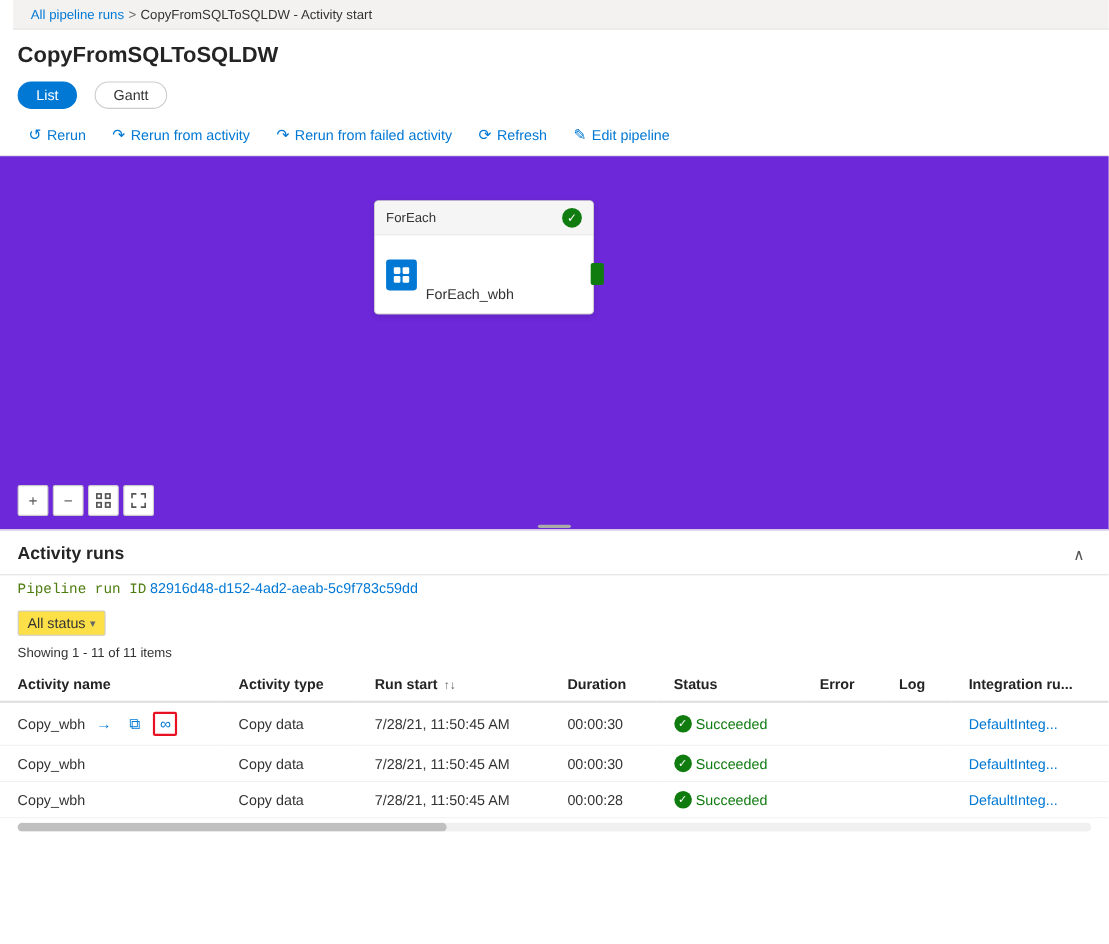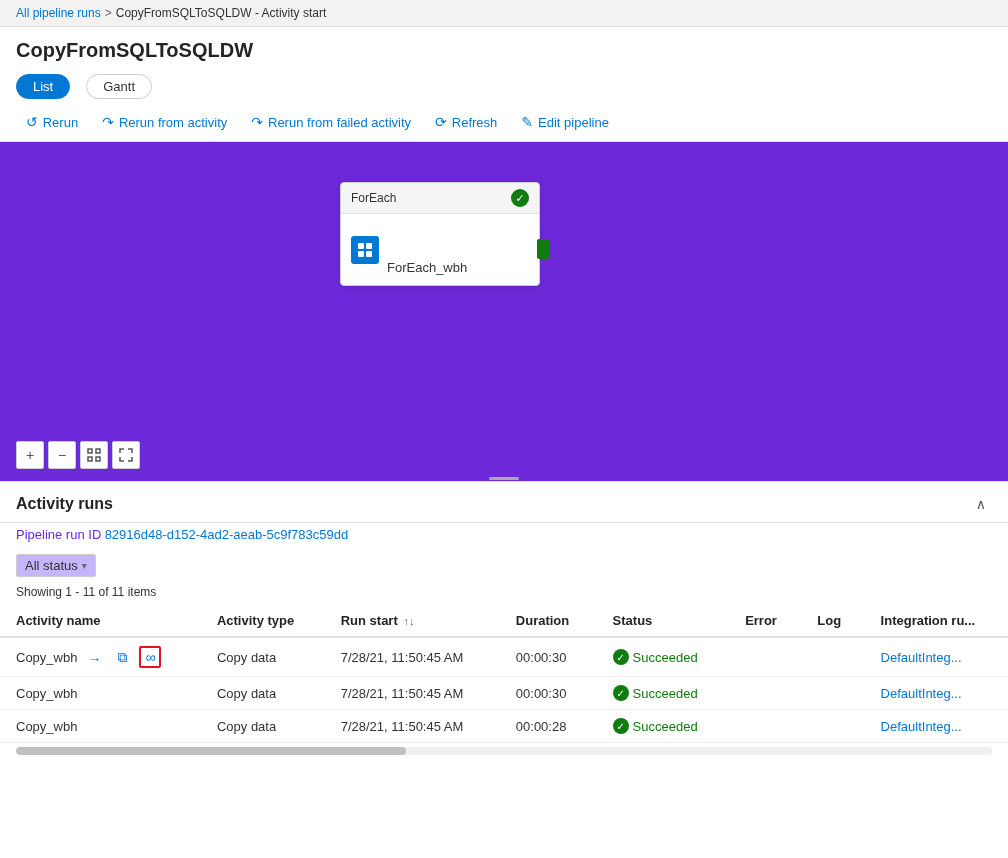--- a/index.html
+++ b/index.html
@@ -6,20 +6,21 @@
     body { background: #fff; color: #333; width: 1008px; height: 858px; overflow: hidden; }
 
     
     .breadcrumb-bar {
       background: #f3f2f1;
       padding: 6px 16px;
       border-bottom: 1px solid #e0e0e0;
       display: flex;
       align-items: flex-end;
       gap: 4px;
+      margin-left: 12px;
     }
     .breadcrumb-link { color: #0078d4; cursor: pointer; font-size: 12px; }
     .breadcrumb-sep { color: #666; font-size: 12px; }
     .breadcrumb-current { color: #333; font-size: 12px; }
 
     
     .page-title-bar {
       padding: 12px 16px 8px;
       background: #fff;
     }
@@ -214,39 +215,39 @@
       background: transparent;
       border: none;
       padding: 2px 6px;
     }
 
     .pipeline-run-id-bar {
       padding: 4px 16px 8px;
       color: #333;
       font-size: 12px;
     }
-    .pipeline-run-id-bar span.label { color: #6d28d9; }
+    .pipeline-run-id-bar span.label { color: #4d7c0f; font-family: Liberation Mono, monospace; }
     .pipeline-run-id-bar span.value { color: #0078d4; cursor: pointer; }
 
     .filter-bar {
       padding: 4px 16px 6px;
       display: flex;
       align-items: center;
     }
     .filter-dropdown {
       display: flex;
       align-items: center;
       gap: 4px;
       cursor: pointer;
       border: 1px solid #ccc;
       border-radius: 2px;
       padding: 3px 8px;
       font-size: 12px;
       color: #333;
-      background: #c4b5fd;
+      background: #fde047;
       text-align: right;
     }
     .filter-dropdown .chevron { font-size: 10px; color: #666; }
 
     .showing-count {
       padding: 2px 16px 6px;
       font-size: 12px;
       color: #333;
     }
 

